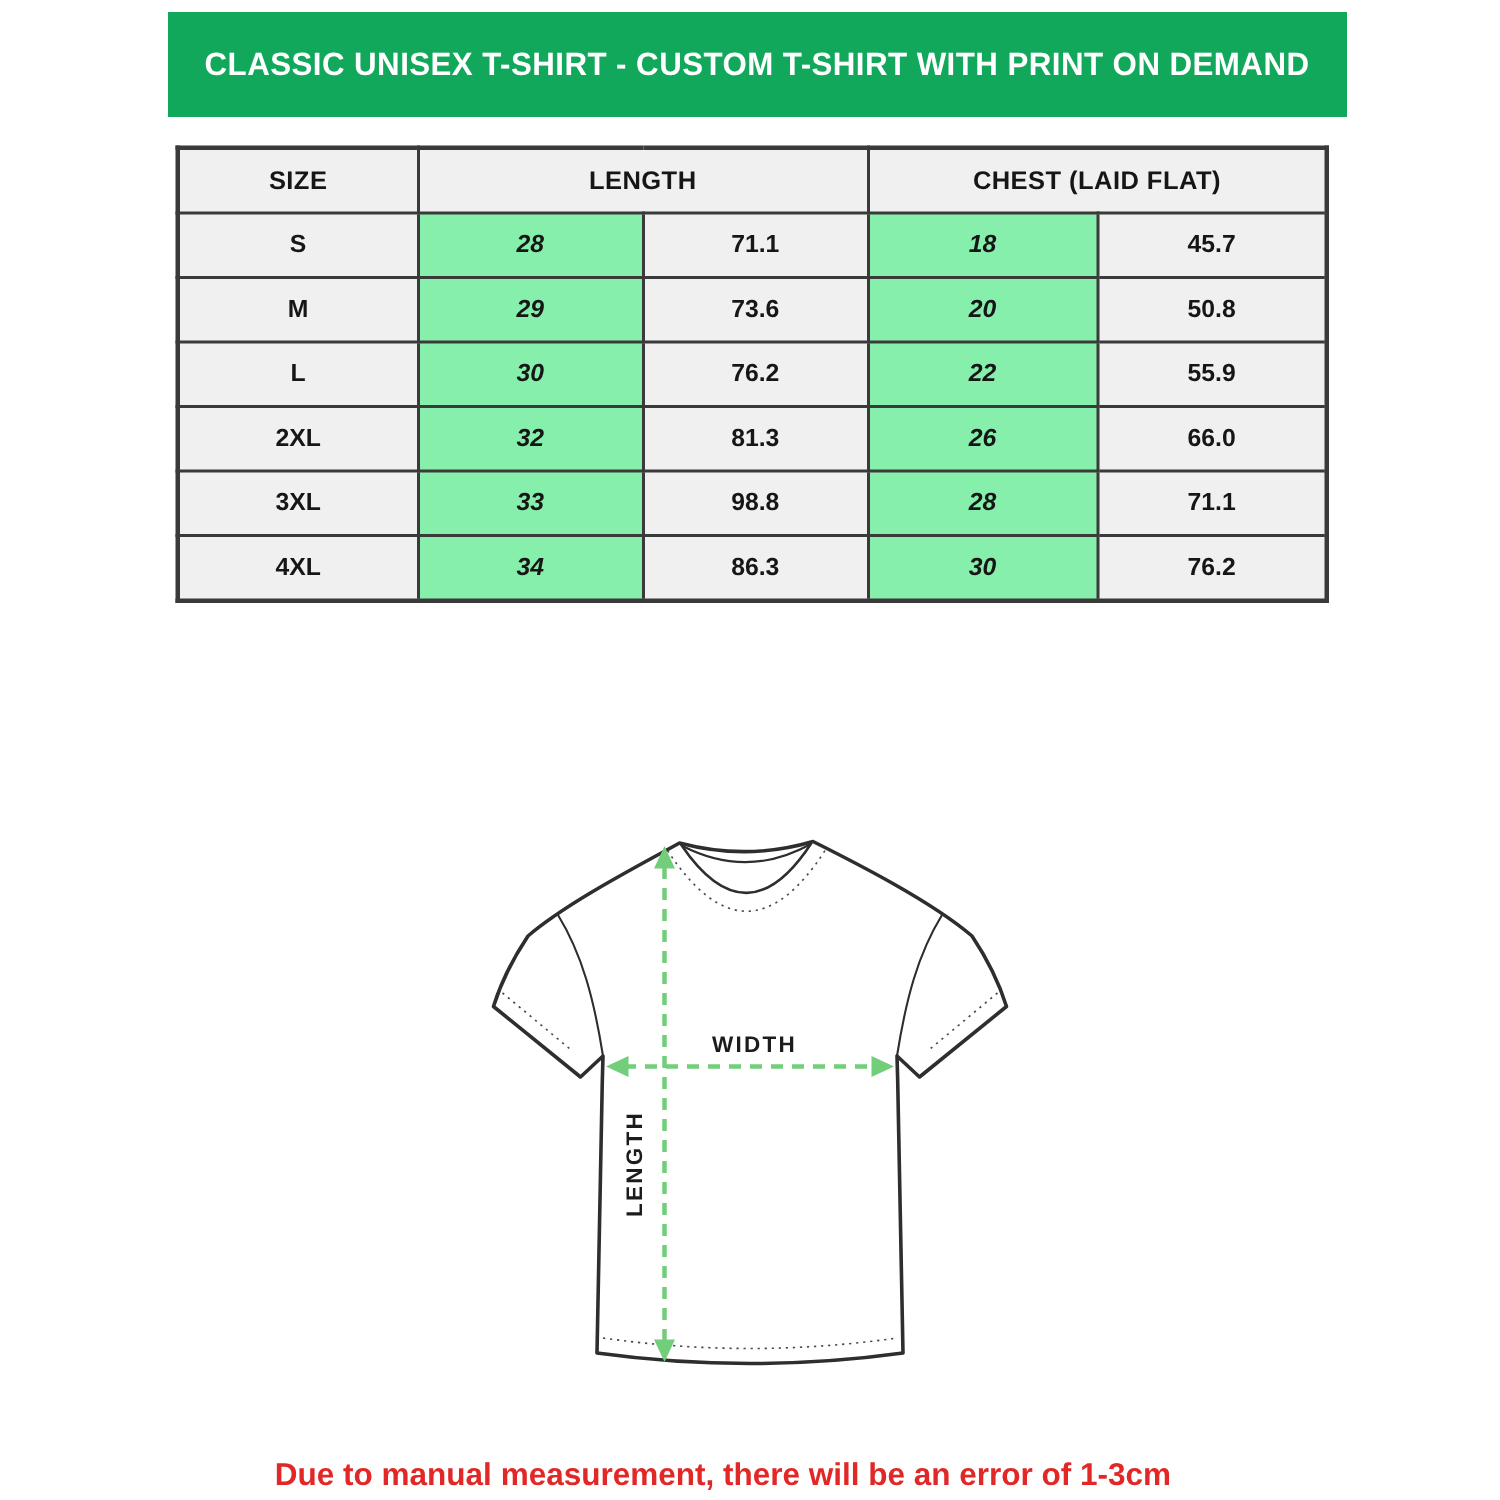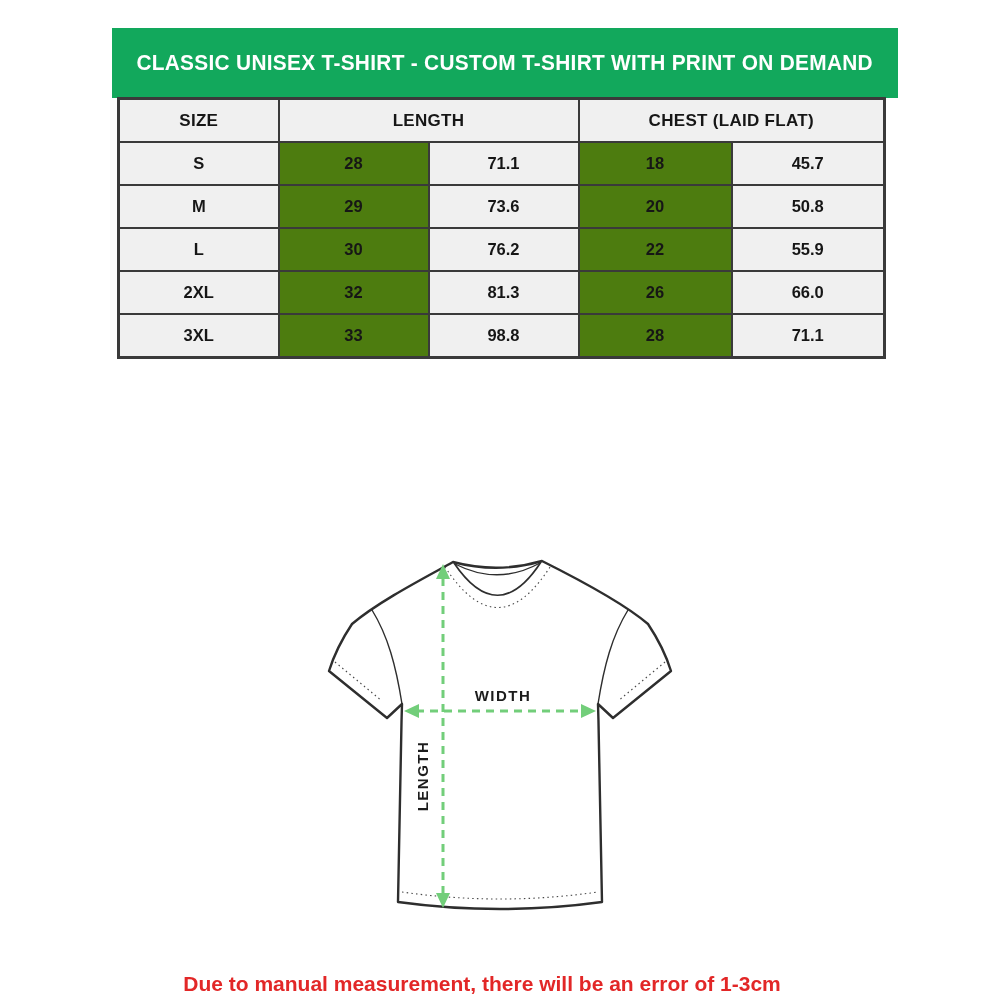--- a/index.html
+++ b/index.html
@@ -1,33 +1,33 @@
 <!DOCTYPE html>
 <html style="--banner-green: #12A85C; --arrow-green: #72CE7A; --note-red: #E22727; --table-border: #3A3A3A; --cell-gray: #F0F0F0;"><head>
 <meta charset="utf-8">
 <style>
   html,body { margin:0; padding:0; background:#fff; font-family:"Liberation Sans", sans-serif; }
   .page { position:relative; width:1000px; height:1000px; background:#ffffff; overflow:hidden; }
 
   
   .banner { position:absolute; left:112px; top:8px; width:786px; height:70px;
-            background:var(--banner-green,#12A85C); display:flex; align-items:center; justify-content:center;margin-top:20px; }
+            background:var(--banner-green,#12A85C); display:flex; align-items:center; justify-content:center; }
   .banner h1 { margin:0; color:#ffffff; font-size:21.5px; font-weight:700; letter-spacing:.3px; white-space:nowrap;
                transform:scaleX(.97); }
 
   
   .size-table { position:absolute; left:117px; top:97px; width:766px;
                 border-collapse:collapse; table-layout:fixed;
                 border:3px solid var(--table-border,#3A3A3A); }
   .size-table th, .size-table td { border:2px solid var(--table-border,#3A3A3A);
                 text-align:center; vertical-align:middle; padding:0; color:#161616; font-weight:700; }
   .size-table th { height:41px; background:var(--cell-gray,#F0F0F0); font-size:17px; letter-spacing:.3px; }
   .size-table td { height:41px; font-size:16.5px; }
   .c-gray { background:var(--cell-gray,#F0F0F0); }
-  .c-white { background:#4d7c0f; }
+  .c-white { background:#86efac;font-style:italic; }
 
   
   .tshirt { position:absolute; left:320px; top:548px; width:360px; height:375px; }
   .outline { fill:#ffffff; stroke:#2e2e2e; stroke-width:2.4; stroke-linejoin:round; }
   .seam    { fill:none; stroke:#2e2e2e; stroke-width:1.7; }
   .seam-thin { fill:none; stroke:#2e2e2e; stroke-width:1.4; }
   .stitch  { fill:none; stroke:#4a4a4a; stroke-width:1.1; stroke-dasharray:1.5 3.2; }
   .arrow-line { fill:none; stroke:var(--arrow-green,#72CE7A); stroke-width:3; stroke-dasharray:8 6; }
   .arrow-head { fill:var(--arrow-green,#72CE7A); stroke:none; }
   .diagram-label { font-family:"Liberation Sans", sans-serif; font-weight:700; font-size:15px;
@@ -90,20 +90,27 @@
         <td class="c-white">26</td>
         <td class="c-gray">66.0</td>
       </tr>
       <tr>
         <td class="c-gray">3XL</td>
         <td class="c-white">33</td>
         <td class="c-gray">98.8</td>
         <td class="c-white">28</td>
         <td class="c-gray">71.1</td>
       </tr>
+      <tr>
+        <td class="c-gray">4XL</td>
+        <td class="c-white">34</td>
+        <td class="c-gray">86.3</td>
+        <td class="c-white">30</td>
+        <td class="c-gray">76.2</td>
+      </tr>
     </tbody>
   </table>
 
   <svg class="tshirt" viewBox="0 0 360 375">
 
     <path class="outline" d="
       M 133 14
       Q 178 26 222 13
       C 252 28 301 53 328 76
       C 338 91 346 107 351 123

